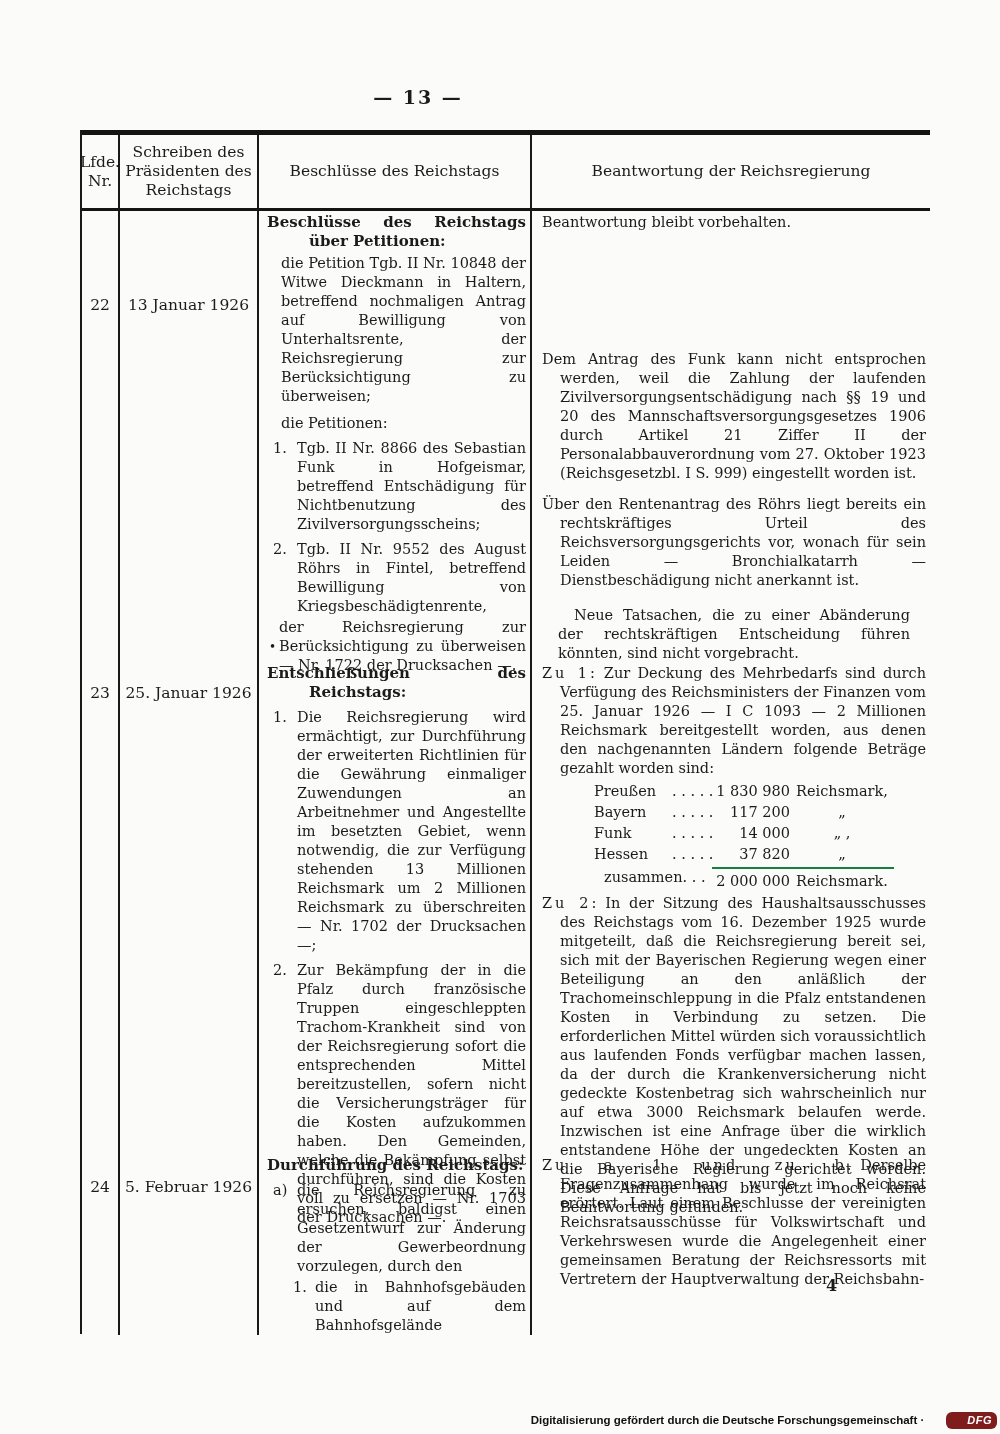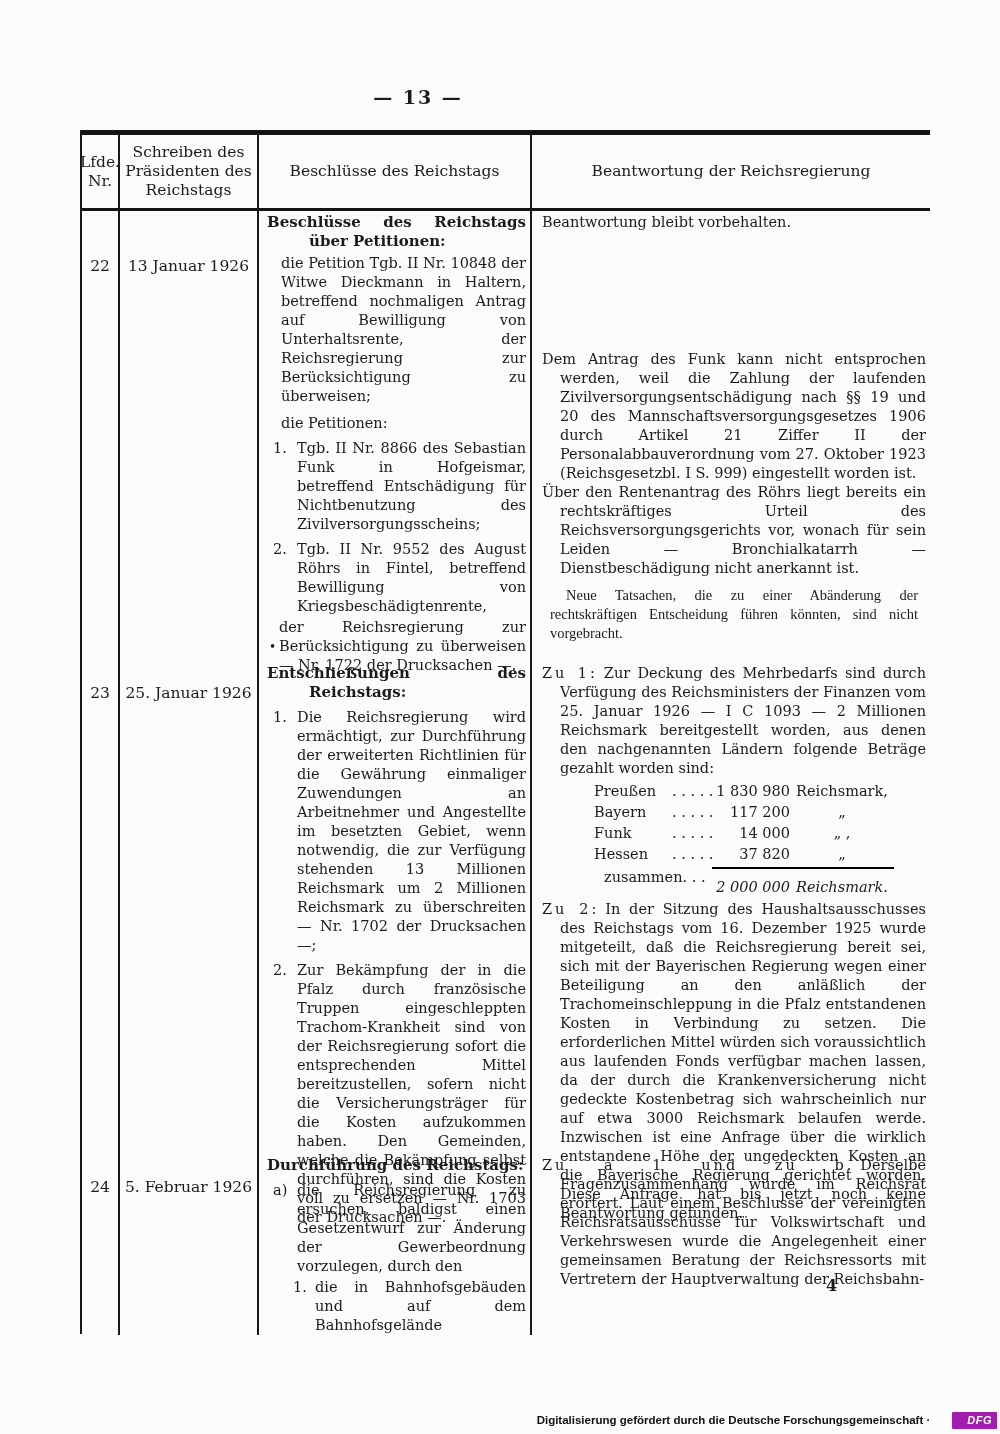--- a/index.html
+++ b/index.html
@@ -24,61 +24,61 @@
   .thead .cell{
     display:flex;align-items:center;justify-content:center;
     text-align:center;font-weight:normal;font-size:15.5px;line-height:19px;
     padding:8px 4px;min-height:46px;
   }
   .c-div{border-right:2px solid #191919;}
   .tbody{height:1123px;grid-template-rows:451px 492px 1fr;}
   .cell{box-sizing:border-box;}
   .nr-cell{text-align:center;font-size:15.5px;}
   .date-cell{text-align:center;font-size:15.5px;}
-  .pt58{padding-top:46px;} .pt22{padding-top:22px;} .pt24{padding-top:24px;}
+  .pt58{padding-top:85px;} .pt22{padding-top:22px;} .pt24{padding-top:24px;}
   .body-left{font-size:14.5px;line-height:19px;text-align:justify;padding:2px 4px 0 8px;}
   .body-right{font-size:14.5px;line-height:19px;text-align:justify;padding:2px 4px 0 10px;}
   .bheading{
     font-weight:bold;font-size:15px;
     padding-left:42px;text-indent:-42px;margin:0 0 3px 0;
   }
   .para{margin:0;}
   .ind14{margin-left:14px;} .mt8{margin-top:8px;} .mt12{margin-top:12px;} .mt14{margin-top:14px;}
   .litem{display:flex;margin-top:6px;}
   .litem .marker{width:24px;flex:0 0 24px;text-align:left;padding-left:6px;}
   .litem .ltext{flex:1;text-align:justify;}
   .sub-item{display:flex;margin-top:2px;margin-left:26px;}
   .sub-item .marker{width:22px;flex:0 0 22px;}
   .closing{position:relative;margin-left:12px;margin-top:2px;}
   .inkdot{position:absolute;left:-10px;top:20px;font-size:12px;}
   .hang{padding-left:18px;text-indent:-18px;margin:0;}
   .lead{letter-spacing:3px;margin-right:6px;}
   .gap118{margin-top:118px;}
-  .gap16{margin-top:0;}
-  .firstind{text-indent:16px;margin:8px;font-family:Liberation Serif, serif;}
+  .gap16{margin-top:12px;}
+  .firstind{text-indent:16px;margin:16px;}
   .amounts{margin:3px 0 2px 52px;width:300px;font-size:14.5px;}
   .arow{display:flex;line-height:21px;}
   .arow .aname{flex:0 0 78px;}
   .arow .aleader{flex:1;overflow:hidden;white-space:nowrap;color:#1b1b1b;}
   .arow .aamount{flex:0 0 78px;text-align:right;}
   .arow .aunit{flex:0 0 104px;text-align:center;}
   .arow.total{margin-top:2px;}
-  .arow.total .aamount,.arow.total .aunit{border-top:2px solid #000000;padding-top:8px;font-style:italic;}
+  .arow.total .aamount,.arow.total .aunit{border-top:2px solid #15803d;padding-top:2px;}
   .arow.total .aname{padding-left:10px;}
   .sheetmark{position:absolute;left:826px;top:1276px;font-size:16px;font-weight:bold;}
   .scanfooter{
     position:absolute;top:1410px;right:3px;height:20px;
     display:flex;align-items:center;gap:22px;
     font-family:"Liberation Sans","DejaVu Sans",sans-serif;
     font-size:11.5px;font-weight:bold;color:#101010;
   }
   .dfg-box{
-    display:inline-block;background:#a21caf;color:#ffffff;
+    display:inline-block;background:#7f1d1d;color:#ffffff;
     font-style:italic;font-weight:bold;font-size:11px;
-    padding:2px 5px 3px 15px;border-radius:1px;letter-spacing:0.5px;
+    padding:2px 5px 3px 21px;border-radius:6px;letter-spacing:0.5px;
   }
 </style>
 </head>
 <body>
 
 <div class="pageno">— 13 —</div>
 
 <div class="table">
 
   <div class="grid thead">

